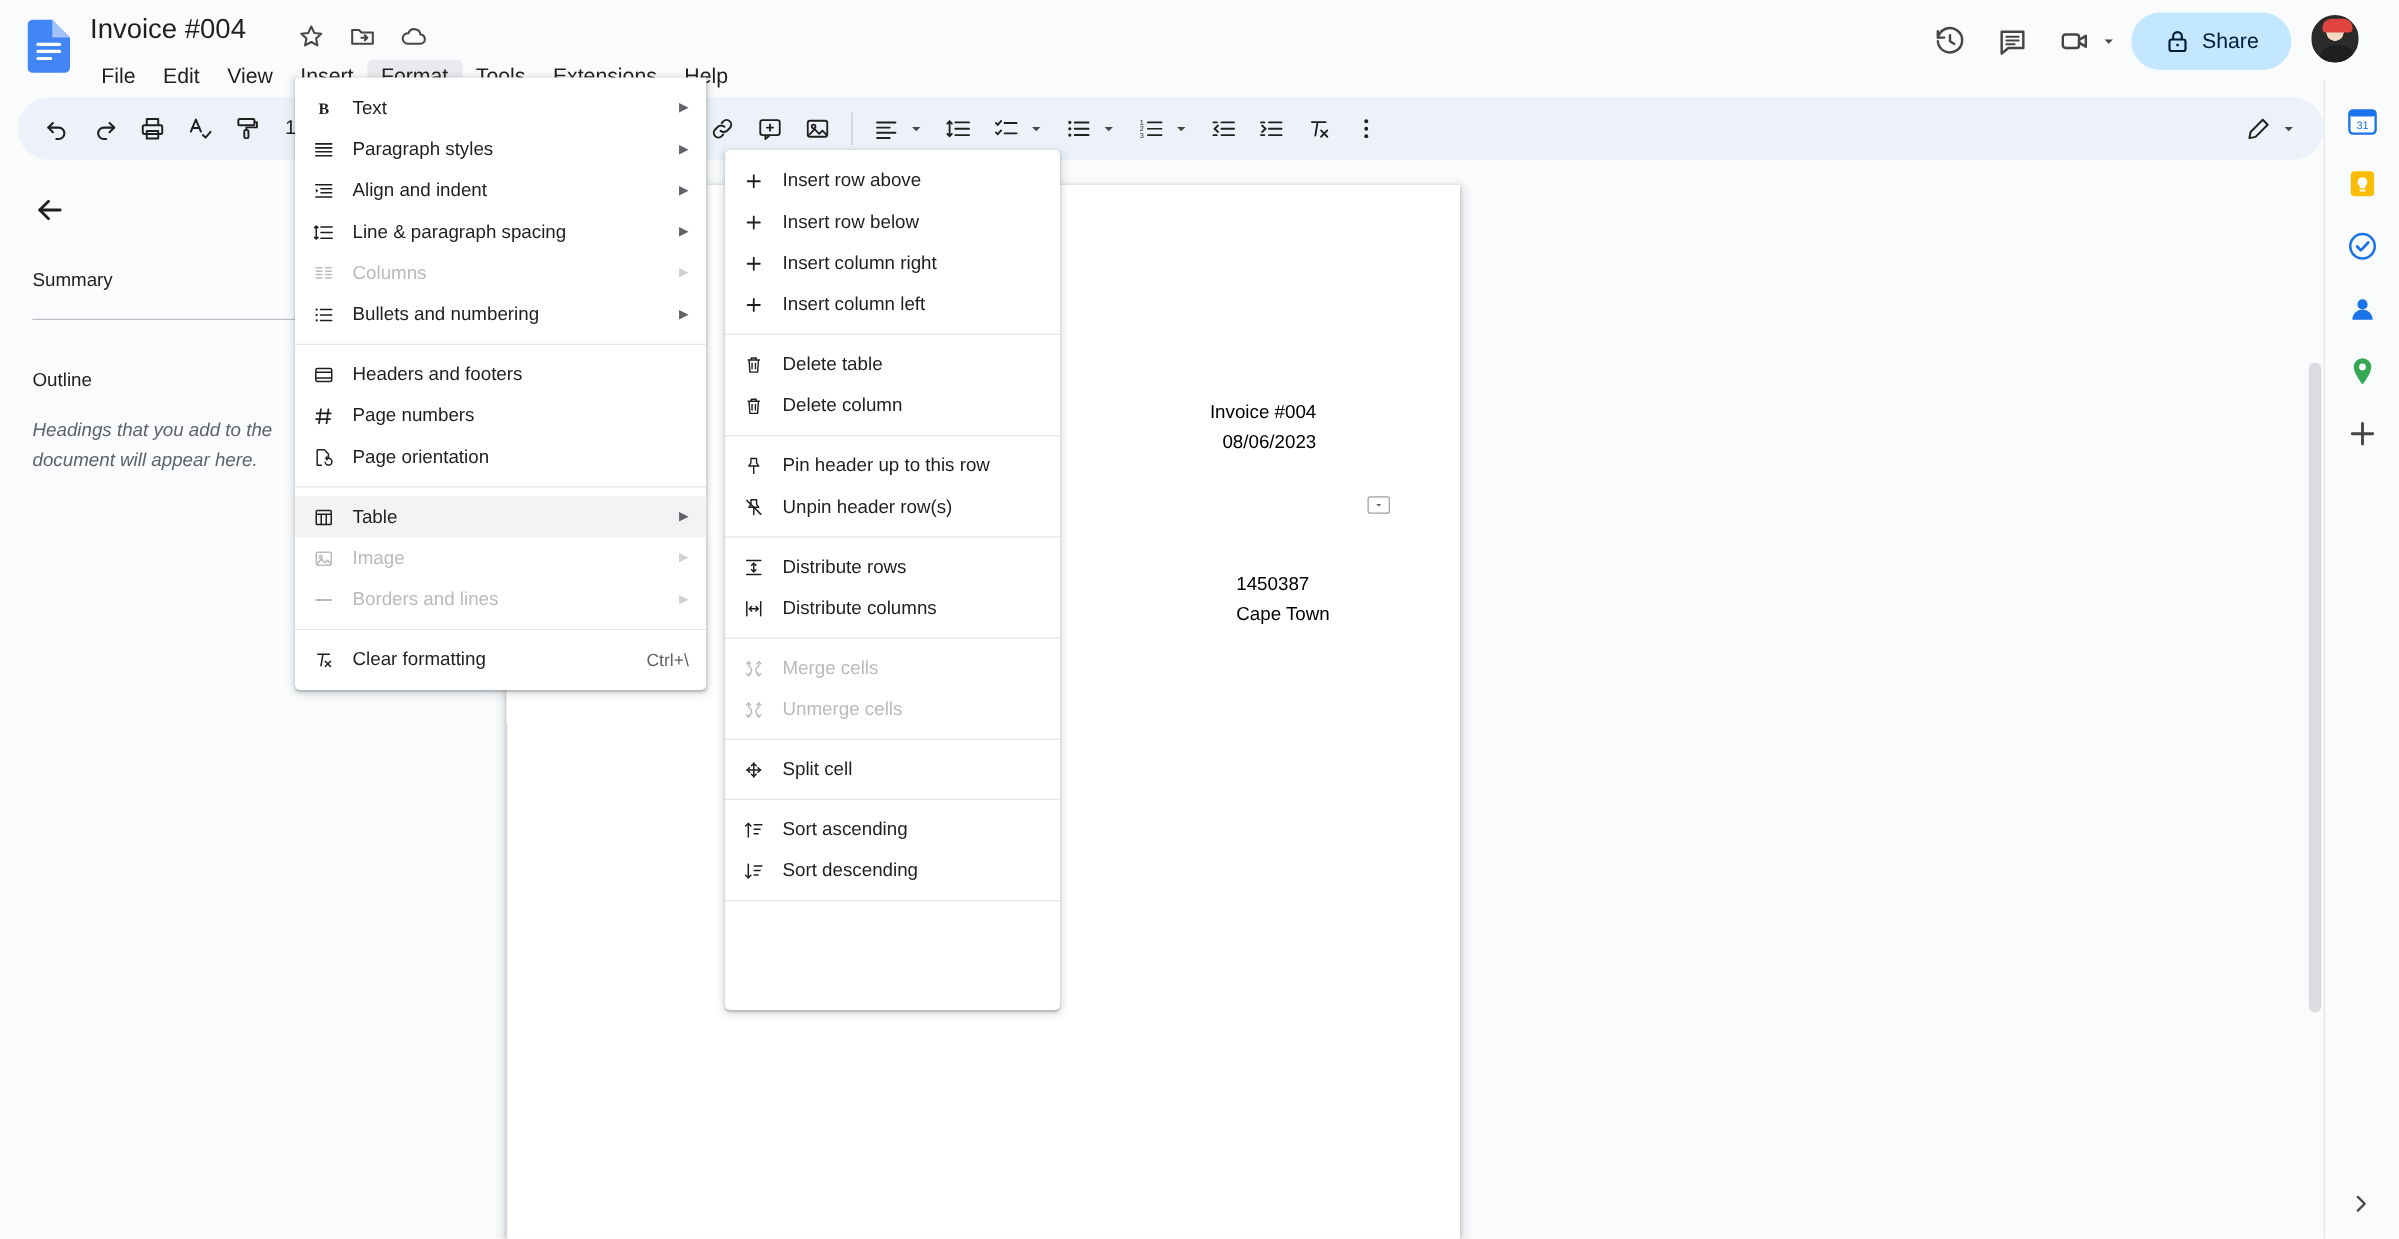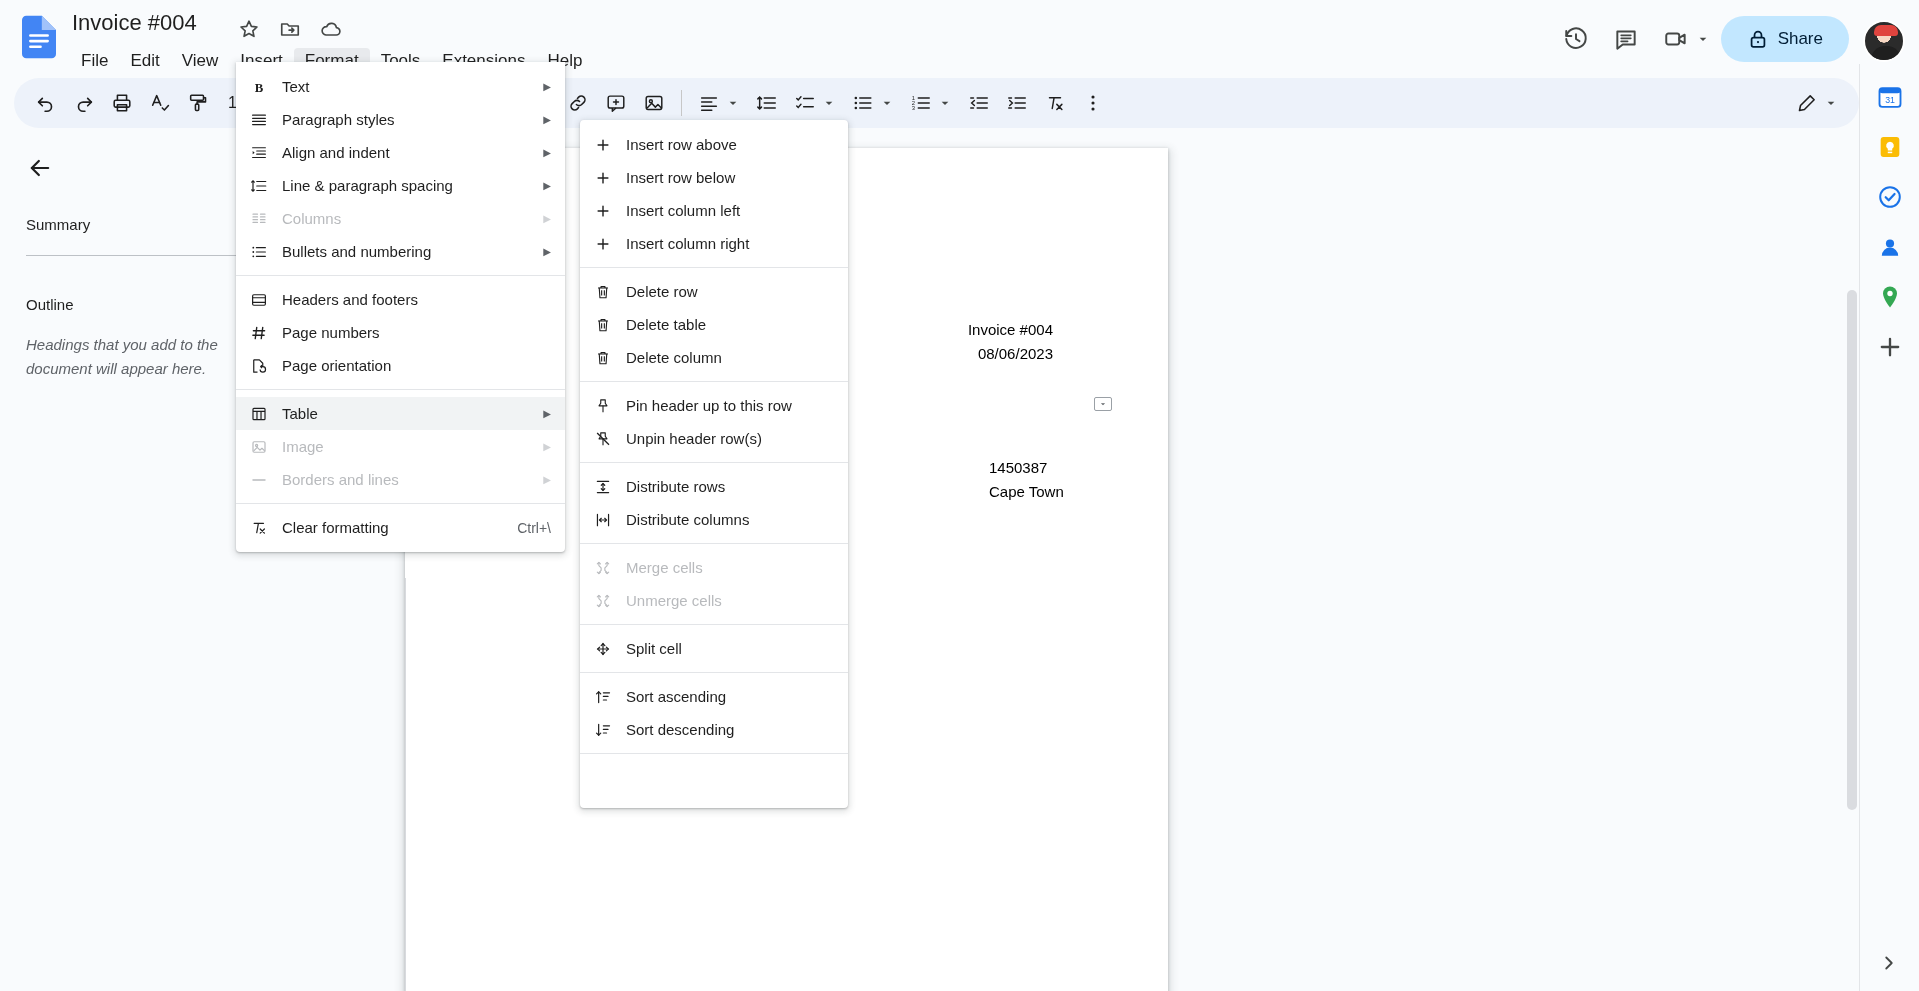--- a/index.html
+++ b/index.html
@@ -27,21 +27,21 @@
 
   
   .menubar { position: absolute; left: 70px; top: 48px; height: 26px; display: flex; gap: 0px; }
   .menu-item {
     font-size: 17px; color: #1f1f1f; line-height: 24px;
     padding: 1px 11px; border-radius: 4px; cursor: pointer; white-space: nowrap;
   }
   .menu-item.active { background: #e8eaed; }
 
   
-  .topright { position: absolute; right: 14px; top: 10px; height: 52px; display: flex; align-items: flex-end; gap: 4px; }
+  .topright { position: absolute; right: 30px; top: 10px; height: 52px; display: flex; align-items: flex-start; gap: 4px; }
   .tr-btn { width: 46px; height: 46px; border-radius: 50%; display: flex; align-items: center; justify-content: center; cursor: pointer; color: #444746; }
   .tr-btn svg { width: 26px; height: 26px; display: block; }
   .meet-wrap { display: flex; align-items: center; gap: 0; cursor: pointer; }
   .caret-down { width: 16px; height: 16px; color: #444746; margin-left: -4px; margin-right: 6px; }
   .share-btn {
     display: flex; align-items: center; gap: 9px;
     background: #c2e7ff; color: #001d35; border: none; border-radius: 24px;
     height: 46px; padding: 0 26px; font-size: 17px; cursor: pointer;
     font-family: "Liberation Sans", sans-serif;
   }
@@ -629,62 +629,51 @@
           </svg>
         </span>
         <span class="m-lbl">Insert row below</span>
       </div>
       <div class="mrow">
         <span class="m-ico">
           <svg viewBox="0 0 24 24" stroke="currentColor" stroke-width="1.9" stroke-linecap="round">
             <path d="M12 5.5v13M5.5 12h13"></path>
           </svg>
         </span>
-        <span class="m-lbl">Insert column left</span>
+        <span class="m-lbl">Insert column right</span>
       </div>
       <div class="mrow">
         <span class="m-ico">
           <svg viewBox="0 0 24 24" stroke="currentColor" stroke-width="1.9" stroke-linecap="round">
             <path d="M12 5.5v13M5.5 12h13"></path>
           </svg>
         </span>
-        <span class="m-lbl">Insert column right</span>
+        <span class="m-lbl">Insert column left</span>
       </div>
       <div class="m-sep"></div>
       <div class="mrow">
         <span class="m-ico">
           <svg viewBox="0 0 24 24" fill="none" stroke="currentColor" stroke-width="1.5" stroke-linejoin="round">
             <path d="M5.5 6.6h13"></path>
             <path d="M9.4 6.6V4.6h5.2v2"></path>
             <path d="M7 6.6l.9 13h8.2l.9-13"></path>
             <path d="M10.2 9.6v7M13.8 9.6v7"></path>
           </svg>
         </span>
-        <span class="m-lbl">Delete row</span>
+        <span class="m-lbl">Delete table</span>
       </div>
       <div class="mrow">
         <span class="m-ico">
           <svg viewBox="0 0 24 24" fill="none" stroke="currentColor" stroke-width="1.5" stroke-linejoin="round">
             <path d="M5.5 6.6h13"></path>
             <path d="M9.4 6.6V4.6h5.2v2"></path>
             <path d="M7 6.6l.9 13h8.2l.9-13"></path>
             <path d="M10.2 9.6v7M13.8 9.6v7"></path>
           </svg>
         </span>
-        <span class="m-lbl">Delete table</span>
-      </div>
-      <div class="mrow">
-        <span class="m-ico">
-          <svg viewBox="0 0 24 24" fill="none" stroke="currentColor" stroke-width="1.5" stroke-linejoin="round">
-            <path d="M5.5 6.6h13"></path>
-            <path d="M9.4 6.6V4.6h5.2v2"></path>
-            <path d="M7 6.6l.9 13h8.2l.9-13"></path>
-            <path d="M10.2 9.6v7M13.8 9.6v7"></path>
-          </svg>
-        </span>
         <span class="m-lbl">Delete column</span>
       </div>
       <div class="m-sep"></div>
       <div class="mrow">
         <span class="m-ico">
           <svg viewBox="0 0 24 24" fill="none" stroke="currentColor" stroke-width="1.5" stroke-linejoin="round">
             <path d="M9 3.8h6v4.6l2.3 3.4H6.7L9 8.4z"></path>
             <path d="M12 11.8v8.4"></path>
           </svg>
         </span>

